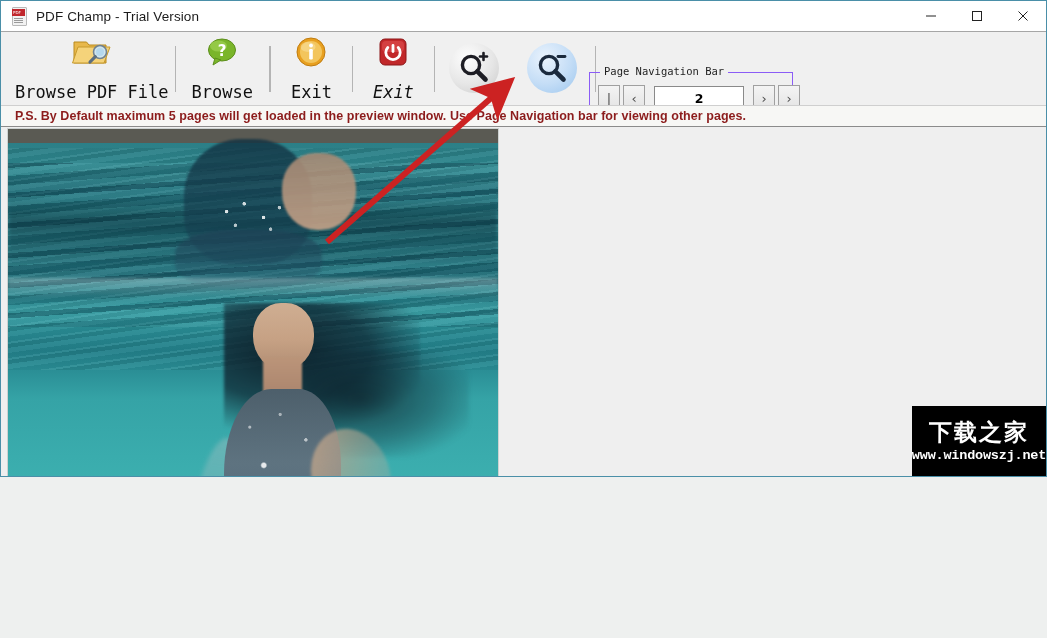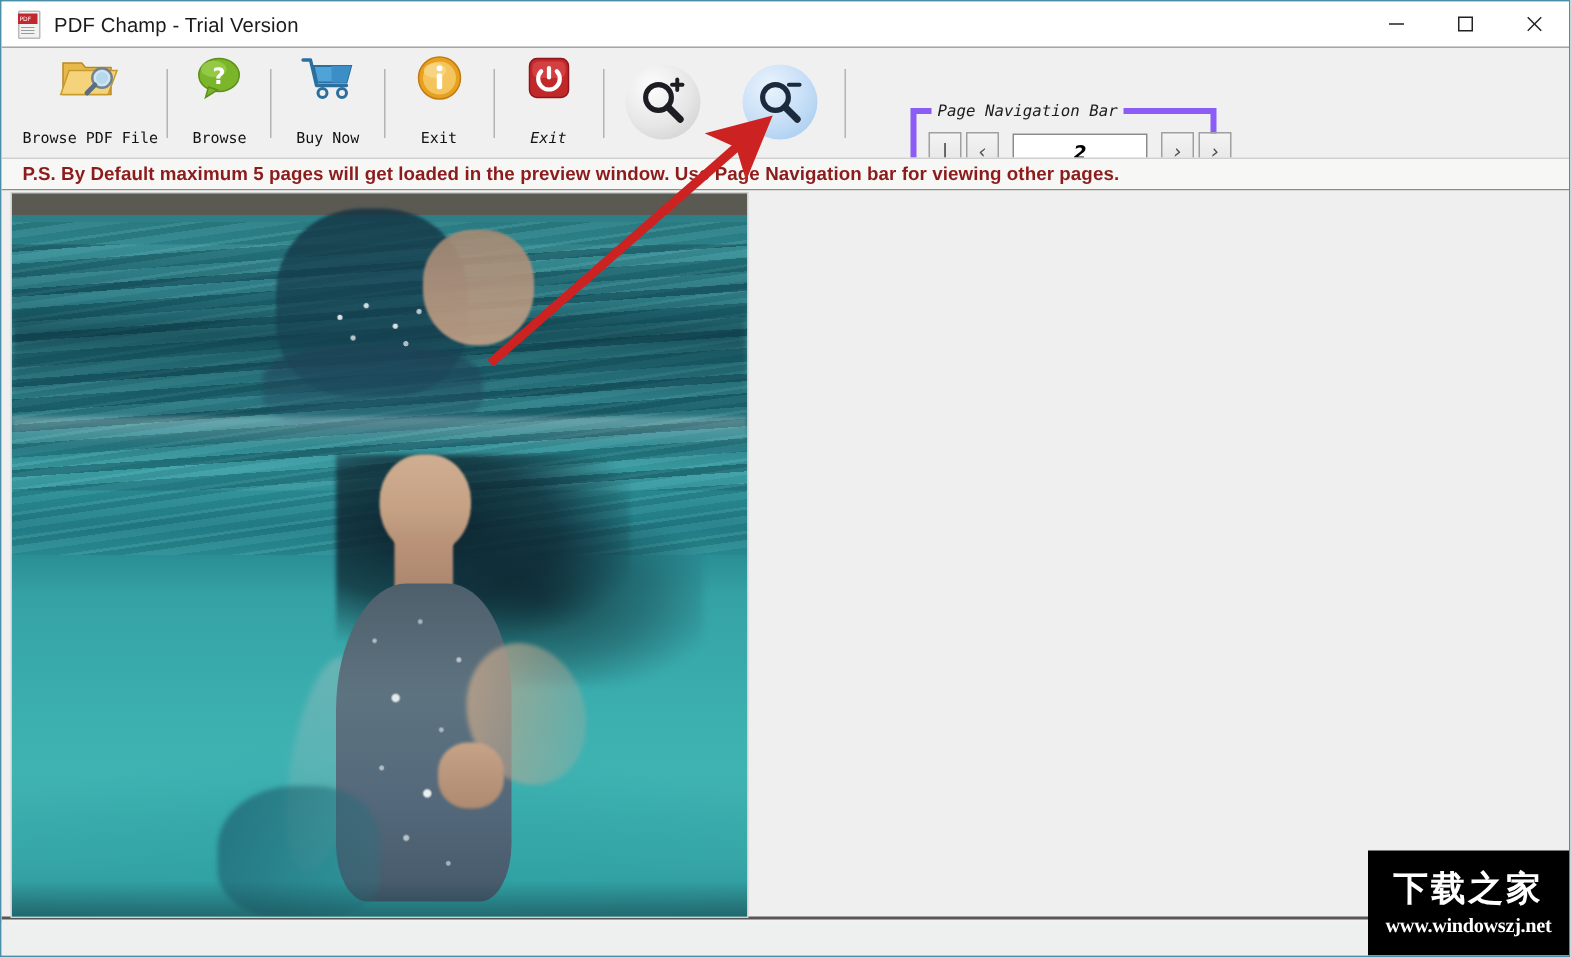--- a/index.html
+++ b/index.html
@@ -3,21 +3,21 @@
 <meta charset="utf-8">
 <style>
   html,body{margin:0;padding:0;}
   body{
     width:1047px;height:638px;overflow:hidden;
     background:#eef0ef;
     font-family:"Liberation Sans", sans-serif;
     -webkit-font-smoothing:none;
   }
   .window{
-    position:relative;width:1047px;height:638px;
+    position:relative;width:1047px;height:477px;
     box-sizing:border-box;
     border:1px solid #4a8fa8;
     background:#f0f0f0;
     overflow:hidden;
   }
 
   
   .titlebar{
     position:absolute;left:0;top:0;width:1045px;height:30px;
     background:#ffffff;
@@ -65,42 +65,42 @@
   }
   .tb-items{position:absolute;left:0;top:0;height:100%;display:flex;align-items:flex-start;}
   .tb-item{
     position:relative;height:62px;margin-top:5px;
     display:flex;flex-direction:column;align-items:center;justify-content:flex-end;
     padding:0 10px;box-sizing:border-box;
   }
   .tb-item .ico{height:38px;display:flex;align-items:center;justify-content:center;}
   .tb-item .lbl{
     font-family:"DejaVu Sans Mono", monospace;
-    font-size:10px;color:#111;line-height:13px;margin-top:18px;white-space:nowrap;
+    font-size:17px;color:#111;line-height:13px;margin-top:18px;white-space:nowrap;
   }
   .tb-sep{
     width:1px;height:46px;background:#b4b4b4;margin-top:14px;flex:none;
   }
   .tb-zoom{
     height:62px;margin-top:5px;display:flex;align-items:center;justify-content:center;
     padding:0 14px;
   }
 
   
   .zcircle{
     width:50px;height:50px;border-radius:50%;position:relative;
     display:flex;align-items:center;justify-content:center;
   }
   .zcircle.plus{background:radial-gradient(circle at 36% 30%,#fdfdfd 0%,#e6e6e6 55%,#c9c9c9 100%);}
   .zcircle.minus{background:radial-gradient(circle at 36% 30%,#eaf3fd 0%,#c4ddf6 55%,#9cc6ee 100%);}
 
   
   .navgroup{
-    position:absolute;left:606px;top:40px;width:204px;height:50px;
-    border:4px solid #8b5cf6;box-sizing:border-box;font-style:italic;
+    position:absolute;left:588px;top:40px;width:204px;height:50px;
+    border:1px solid #8b5cf6;box-sizing:border-box;
   }
   .navgroup-title{
     position:absolute;left:10px;top:-8px;background:#f0f0f0;padding:0 4px;
     font-family:"DejaVu Sans Mono", monospace;font-size:10.5px;color:#1d1d1d;
     white-space:nowrap;
   }
   .navrow{
     position:absolute;left:8px;top:12px;display:flex;align-items:center;gap:3px;
   }
   .navbtn{
@@ -306,21 +306,21 @@
   .watermark{
     position:absolute;right:0;bottom:0;width:134px;height:70px;
     background:#000;overflow:hidden;
     display:flex;flex-direction:column;align-items:center;justify-content:center;
   }
   .wm-cn{
     color:#fff;font-family:"DejaVu Sans", sans-serif;font-weight:bold;
     font-size:23px;letter-spacing:2px;line-height:30px;
   }
   .wm-url{
-    color:#fff;font-family:Liberation Serif, serif;font-weight:bold;
+    color:#fff;font-family:Liberation Mono, monospace;font-weight:bold;
     font-size:13.5px;line-height:18px;letter-spacing:-.2px;
   }
 </style>
 </head>
 <body>
 
 <div class="window">
 
   <div class="titlebar">
     <div class="title-icon">
@@ -372,32 +372,20 @@
             <ellipse cx="18" cy="14" rx="13.5" ry="11" fill="#7ab52a" stroke="#5d8f1c" stroke-width="1"></ellipse>
             <ellipse cx="14.5" cy="10" rx="8.5" ry="5.5" fill="#a3d456" opacity=".65"></ellipse>
             <path d="M11 22 L9 29 L17 24 Z" fill="#7ab52a" stroke="#5d8f1c" stroke-width="1"></path>
             <text x="18" y="20" text-anchor="middle" font-family="DejaVu Sans, sans-serif" font-size="15" font-weight="bold" fill="#ffffff">?</text>
           </svg>
         </div>
         <div class="lbl">Browse</div>
       </div>
       <div class="tb-sep"></div>
 
-      <div class="tb-item" style="padding:0 16px;">
-        <div class="ico">
-          <svg width="40" height="32" viewBox="0 0 40 32">
-            <path d="M3 4 L8 4 L12 21 L32 21" fill="none" stroke="#2b6f9e" stroke-width="2.2" stroke-linecap="round" stroke-linejoin="round"></path>
-            <path d="M10 8 L35 8 L32 19 L12.5 19 Z" fill="#4fa3d9" stroke="#2b6f9e" stroke-width="1.4"></path>
-            <path d="M22 8 L22 19 L32 19 L35 8 Z" fill="#3c8fc6"></path>
-            <circle cx="16" cy="26" r="3" fill="none" stroke="#2b6f9e" stroke-width="2"></circle>
-            <circle cx="29" cy="26" r="3" fill="none" stroke="#2b6f9e" stroke-width="2"></circle>
-          </svg>
-        </div>
-        <div class="lbl">Buy Now</div>
-      </div>
       <div class="tb-sep"></div>
 
       <div class="tb-item" style="padding:0 20px;">
         <div class="ico">
           <svg width="32" height="32" viewBox="0 0 32 32">
             <circle cx="16" cy="16" r="14" fill="#e8a020" stroke="#c07c10" stroke-width="1"></circle>
             <circle cx="16" cy="16" r="11" fill="#f3c55c"></circle>
             <ellipse cx="13" cy="11" rx="7.5" ry="5" fill="#f9dd9a" opacity=".6"></ellipse>
             <circle cx="16" cy="9.5" r="1.9" fill="#ffffff"></circle>
             <rect x="14.2" y="13" width="3.6" height="10.5" rx="1.2" fill="#ffffff"></rect>

